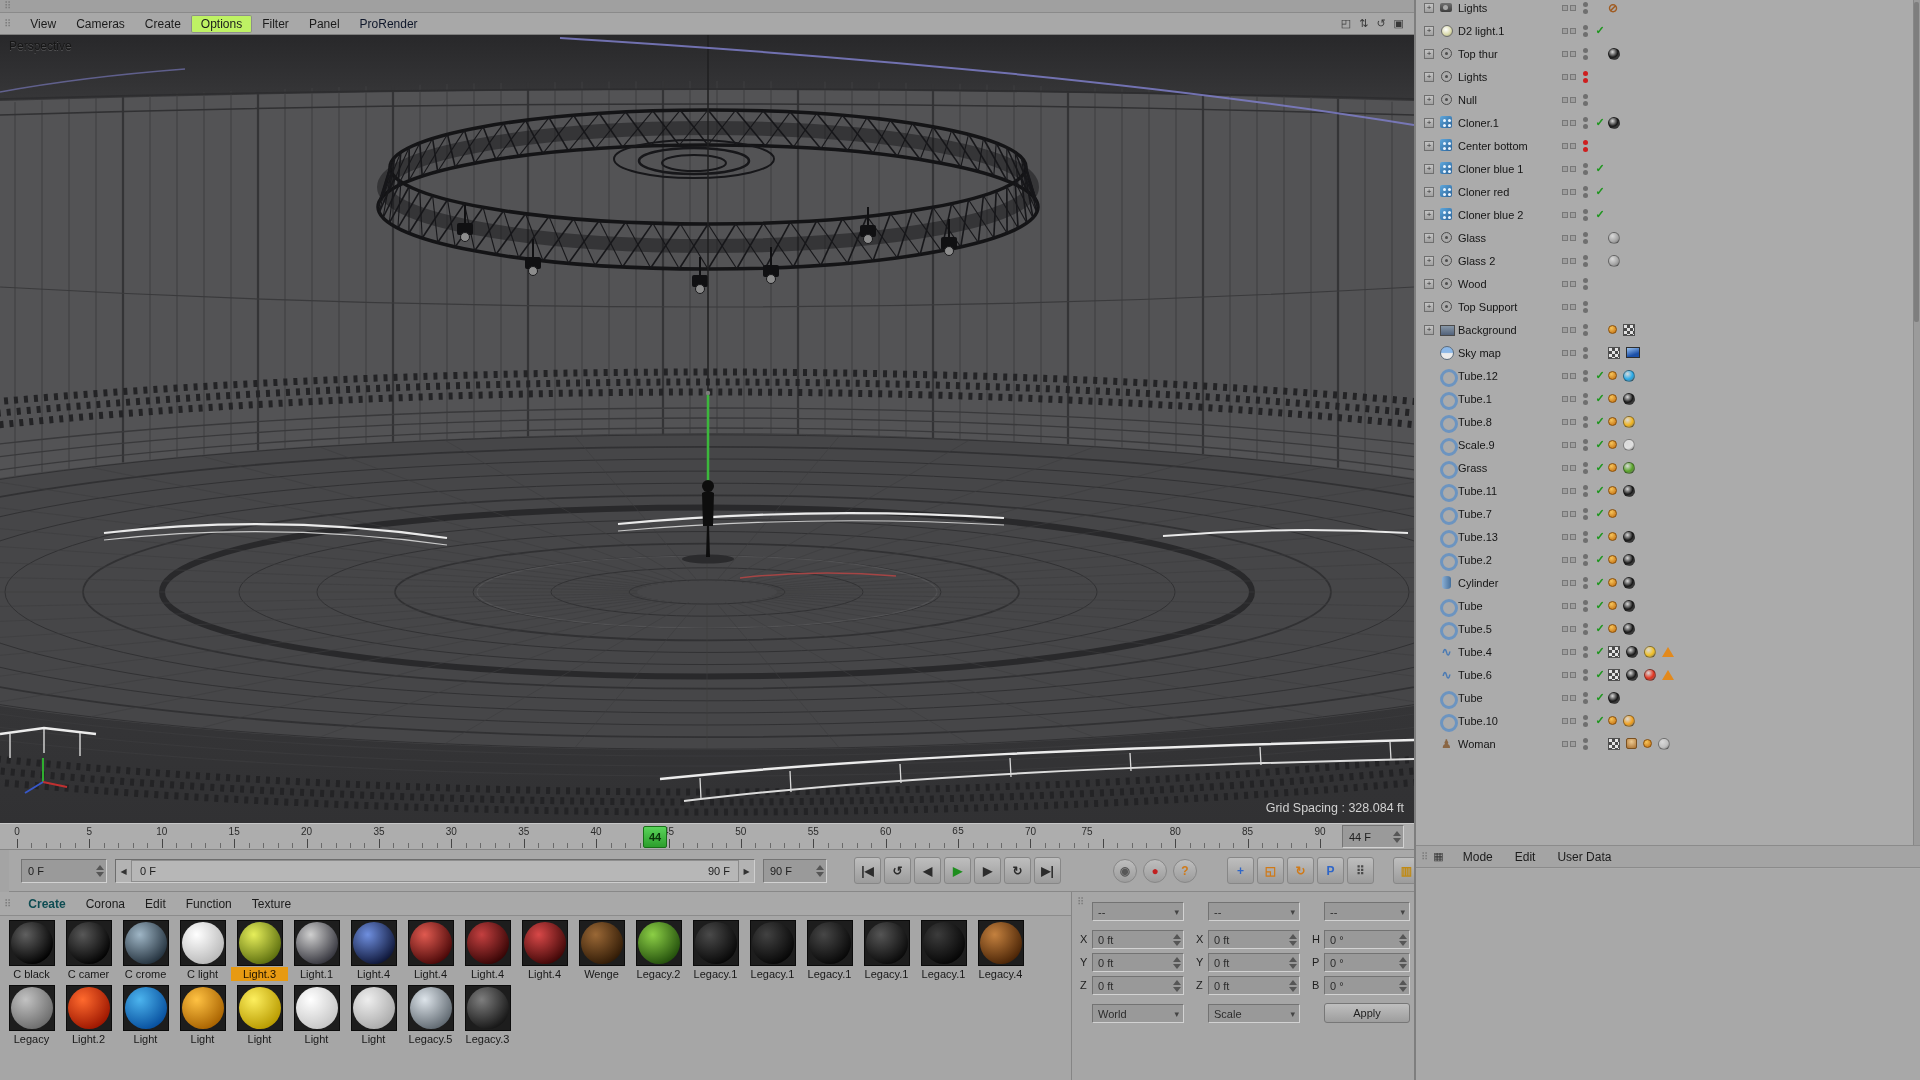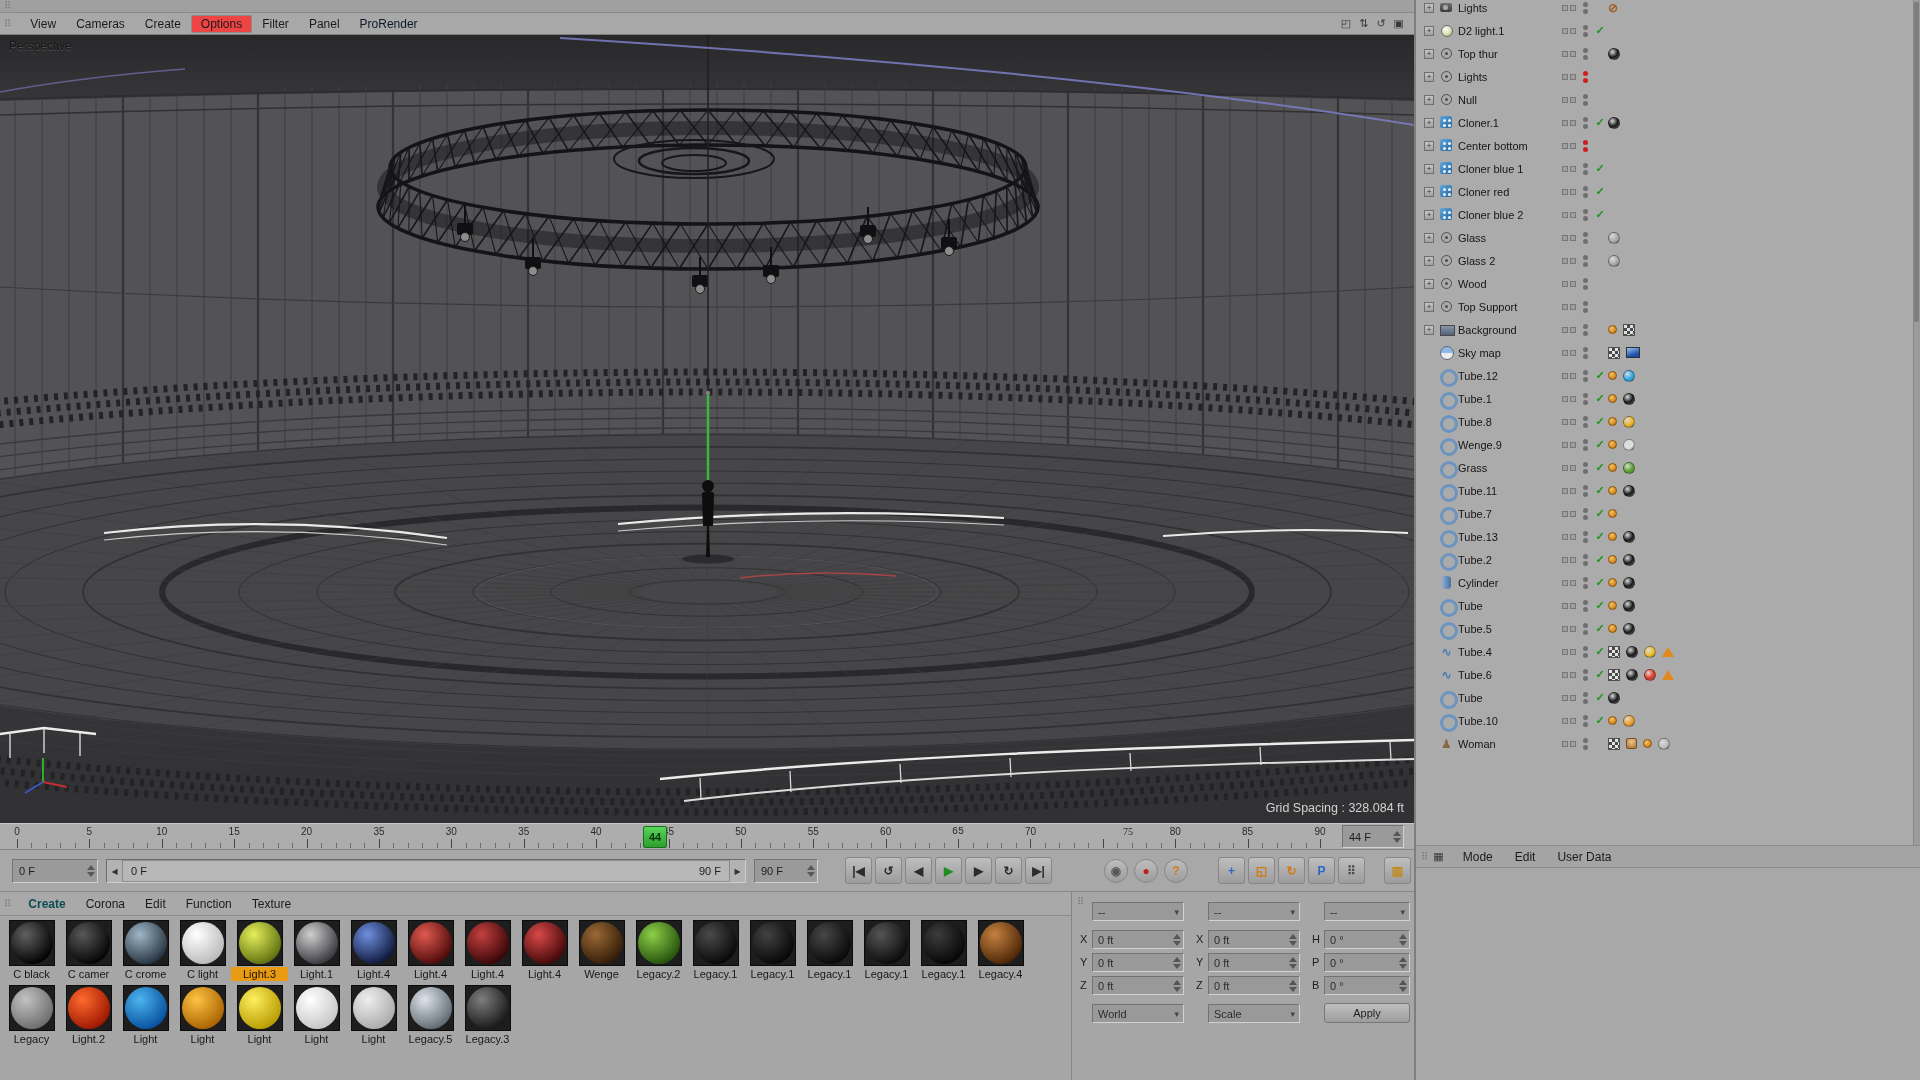--- a/index.html
+++ b/index.html
@@ -6,39 +6,39 @@
 html,body{width:1920px;height:1080px;overflow:hidden;background:#9c9c9c;font-family:"Liberation Sans",sans-serif}
 #stage{position:relative;width:1920px;height:1080px;background:#a4a4a4}
 .abs{position:absolute}
 .grip{color:#7a7a7a;font-size:10px;letter-spacing:-1px;line-height:10px}
 
 
 #top-strip{left:0;top:0;width:1414px;height:13px;background:#a0a0a0;border-bottom:1px solid #8a8a8a;display:flex;align-items:center;padding-left:4px}
 #vp-menubar{left:0;top:13px;width:1414px;height:22px;background:#a8a8a8;border-bottom:1px solid #7d7d7d;display:flex;align-items:center;padding-left:4px}
 #menu-items{display:flex;align-items:center}
 .mitem{font-size:12px;color:#1b1b1b;padding:2px 10px;border-radius:2px;white-space:nowrap}
-.mitem.active{background:#ef4444;box-shadow:inset 0 0 0 1px #8d8d8d}
+.mitem.active{background:#bef264;box-shadow:inset 0 0 0 1px #8d8d8d}
 .mitem.accent{color:#0f172a}
 #corner-icons{margin-left:auto;display:flex;gap:8px;padding-right:10px}
 .vpico{font-size:11px;color:#383838}
 
 
 #viewport{left:0;top:35px;width:1414px;height:788px;background:#333335;overflow:hidden}
 #persp-label{position:absolute;left:9px;top:4px;font-size:12px;color:#161616;text-shadow:0 1px 0 rgba(190,190,190,.25);z-index:5}
 
 
 #ruler{left:0;top:823px;width:1414px;height:27px;background:#adadad;border-top:1px solid #c8c8c8;border-bottom:1px solid #868686}
 .ticklabel{position:absolute;top:2px;transform:translateX(-50%);font-size:10px;color:#2b2b2b}
 .tick{position:absolute;bottom:1px;width:1px;height:5px;background:#6a6a6a}
 .tick.major{height:9px;background:#464646;width:1px}
 #cur-frame-marker{position:absolute;top:2px;width:24px;height:22px;background:linear-gradient(#5ad45a,#2c9e2c);border:1px solid #187018;border-radius:2px;display:flex;align-items:center;justify-content:center;font-size:11px;font-weight:bold;color:#0a340a}
 #cur-frame-field{left:1342px;top:825px;width:62px;height:23px}
 
 
-#transport{left:0;top:850px;width:1414px;height:42px;background:#a8a8a8;border-bottom:1px solid #888}
+#transport{left:9px;top:850px;width:1414px;height:42px;background:#a8a8a8;border-bottom:1px solid #888}
 .numfield{background:#9a9a9a;border:1px solid;border-color:#747474 #d2d2d2 #d2d2d2 #747474;display:flex;align-items:center;padding:0 16px 0 6px;font-size:11px;color:#212121;position:absolute}
 .numfield .spn,.cfield .spn{position:absolute;right:2px;top:50%;transform:translateY(-50%);display:flex;flex-direction:column;gap:2px}
 .arr-up{width:0;height:0;border-left:4px solid transparent;border-right:4px solid transparent;border-bottom:5px solid #565656;display:block}
 .arr-dn{width:0;height:0;border-left:4px solid transparent;border-right:4px solid transparent;border-top:5px solid #565656;display:block}
 #tstart{left:12px;top:9px;width:86px;height:24px}
 #tend{left:754px;top:9px;width:64px;height:24px}
 #tslider{position:absolute;left:106px;top:9px;width:640px;height:24px;background:#8e8e8e;border:1px solid;border-color:#6d6d6d #cecece #cecece #6d6d6d;display:flex}
 #tslider .sarr{width:16px;display:flex;align-items:center;justify-content:center;background:#b3b3b3;border-right:1px solid #8b8b8b;font-size:8px;color:#333}
 #tslider .sarr:last-child{border-right:none;border-left:1px solid #8b8b8b}
 #tslider .sbody{flex:1;background:#b7b7b7;margin:1px 0;display:flex;align-items:center;justify-content:space-between;padding:0 8px;font-size:11px;color:#222}
@@ -602,21 +602,21 @@
       <div class="ticklabel" style="left: 378.944px;">35</div>
       <div class="ticklabel" style="left: 451.333px;">30</div>
       <div class="ticklabel" style="left: 523.722px;">35</div>
       <div class="ticklabel" style="left: 596.111px;">40</div>
       <div class="ticklabel" style="left: 668.5px;">45</div>
       <div class="ticklabel" style="left: 740.889px;">50</div>
       <div class="ticklabel" style="left: 813.278px;">55</div>
       <div class="ticklabel" style="left: 885.667px;">60</div>
       <div class="ticklabel" style="left: 958.056px; font-family: Liberation Mono, monospace;">65</div>
       <div class="ticklabel" style="left: 1030.44px;">70</div>
-      <div class="ticklabel" style="left: 1128px; font-family: Liberation Serif, serif;">75</div>
+      <div class="ticklabel" style="left: 1087px;">75</div>
       <div class="ticklabel" style="left: 1175.22px;">80</div>
       <div class="ticklabel" style="left: 1247.61px;">85</div>
       <div class="ticklabel" style="left: 1320px;">90</div>
       <div id="cur-frame-marker" style="left: 643.022px;">44</div>
     </div>
   <div id="cur-frame-field" class="numfield">
     <span>44 F</span>
     <span class="spn">
         <i class="arr-up"></i>
         <i class="arr-dn"></i>
@@ -1243,21 +1243,21 @@
           </span>
           <span class="ocol omark check">✓</span>
           <span class="ocol otags">
             <span class="tg tg-dot"></span>
             <span class="tg tg-sphere" style="background: radial-gradient(circle at 35% 30%, rgba(255, 255, 255, 0.55), rgb(240, 180, 32) 55%, rgba(0, 0, 0, 0.35));"></span>
           </span>
         </div>
         <div class="orow">
           <span class="exp hidden"></span>
           <span class="oi oi-tube"></span>
-          <span class="nm">Wenge.9</span>
+          <span class="nm">Scale.9</span>
           <span class="ocol lchips">
             <span class="lsq"></span>
             <span class="lsq"></span>
           </span>
           <span class="ocol vdots">
             <span class="vdot"></span>
             <span class="vdot"></span>
           </span>
           <span class="ocol omark check">✓</span>
           <span class="ocol otags">

